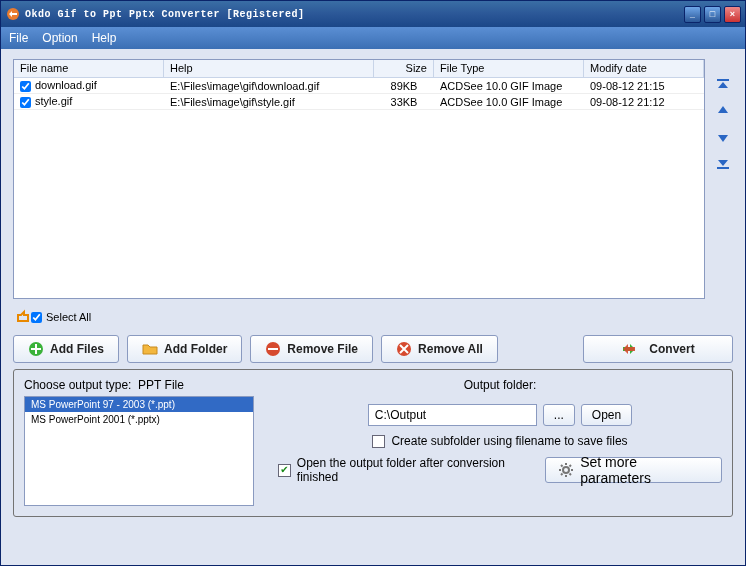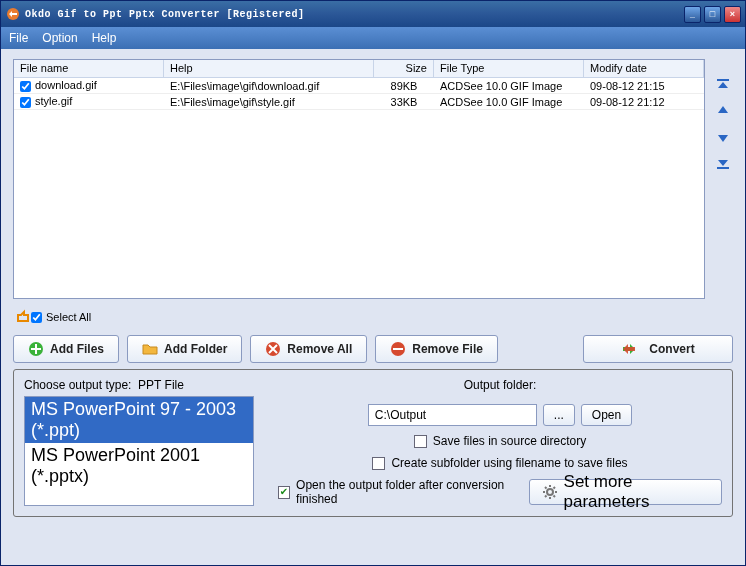--- a/index.html
+++ b/index.html
@@ -104,21 +104,21 @@
   padding:8px 10px 10px 10px;
   display:flex;
   gap:24px;
 }
 .leftcol { width:230px; }
 .label { font-size:12px; margin-bottom:4px; }
 .listbox {
   border:1px solid #8a9ac0;
   background:#fff;
   height:110px;
-  font-size:18px;
+  font-size:10px;
   overflow:hidden;
 }
 .listbox .opt { padding:2px 6px; cursor:pointer; }
 .listbox .opt.selected { background:#316ac5; color:#fff; }
 .rightcol { flex:1; display:flex;flex-direction:column;gap:8px;align-items:center; }
 .folder-row { display:flex;align-items:center;gap:6px; }
 .txtfield {
   flex:1; height:22px; border:1px solid #8a9ac0; background:#fff;
   padding:2px 6px; font-size:12px;
 }
@@ -127,21 +127,21 @@
   background:linear-gradient(to bottom,#fff,#e6edf7);
   border-radius:3px; cursor:pointer; font-size:12px;
 }
 .chkrow { display:flex;align-items:center;gap:6px; font-size:12px;}
 .chkbox{width:13px;height:13px;border:1px solid #667;background:#fff;display:flex;align-items:center;justify-content:center;cursor:pointer;}
 .chkbox.checked::after{content:"✔";color:#1a8a1a;font-size:10px;line-height:10px;}
 .paramrow{display:flex;align-items:center;justify-content:space-between;}
 .parambtn{
   height:26px;padding:0 12px;border:1px solid #8a9ac0;
   background:linear-gradient(to bottom,#fff,#e6edf7);
-  border-radius:3px;cursor:pointer;font-size:17px;
+  border-radius:3px;cursor:pointer;font-size:14px;
   display:flex;align-items:center;gap:6px;
 }
 </style>
 </head>
 <body>
 
 <div class="window">
   <div class="titlebar">
     <span class="titlebar-icon">
       <svg viewBox="0 0 16 16">
@@ -224,30 +224,30 @@
       </div>
       <div class="btn">
         <span class="icon16"><svg viewBox="0 0 16 16">
               <path d="M1 4h5l2 2h7v7H1z" fill="#f3b73e" stroke="#c78a1f"></path>
             </svg></span>
         <span>Add Folder</span>
       </div>
       <div class="btn">
         <span class="icon16"><svg viewBox="0 0 16 16">
               <circle cx="8" cy="8" r="7" fill="#d64a2f"></circle>
+              <rect x="3" y="7" width="10" height="2" fill="#fff"></rect>
+            </svg></span>
+        <span>Remove File</span>
+      </div>
+      <div class="btn">
+        <span class="icon16"><svg viewBox="0 0 16 16">
+              <circle cx="8" cy="8" r="7" fill="#d64a2f"></circle>
               <path d="M4 4l8 8M12 4l-8 8" stroke="#fff" stroke-width="2"></path>
             </svg></span>
         <span>Remove All</span>
-      </div>
-      <div class="btn">
-        <span class="icon16"><svg viewBox="0 0 16 16">
-              <circle cx="8" cy="8" r="7" fill="#d64a2f"></circle>
-              <rect x="3" y="7" width="10" height="2" fill="#fff"></rect>
-            </svg></span>
-        <span>Remove File</span>
       </div>
       <div class="spacer"></div>
       <div class="btn wide">
         <span class="icon16"><svg viewBox="0 0 16 16">
               <path d="M2 6h7V3l5 5-5 5V10H2z" fill="#3ab23a"></path>
               <path d="M14 10H7v3L2 8l5-5v3h7z" fill="#d64a2f" opacity="0.9"></path>
             </svg></span>
         <span>Convert</span>
       </div>
     </div>
@@ -261,24 +261,20 @@
             <div class="opt selected">MS PowerPoint 97 - 2003 (*.ppt)</div>
             <div class="opt">MS PowerPoint 2001 (*.pptx)</div>
           </div>
       </div>
       <div class="rightcol">
         <div class="label">Output folder:</div>
         <div class="folder-row">
           <input class="txtfield" value="C:\Output" style="">
           <button class="smallbtn">...</button>
           <button class="smallbtn">Open</button>
-        </div>
-        <div class="chkrow">
-          <span class="chkbox"></span>
-          <span>Save files in source directory</span>
         </div>
         <div class="chkrow">
           <span class="chkbox"></span>
           <span>Create subfolder using filename to save files</span>
         </div>
         <div class="paramrow">
           <div class="chkrow">
             <span class="chkbox checked"></span>
             <span>Open the output folder after conversion finished</span>
           </div>

